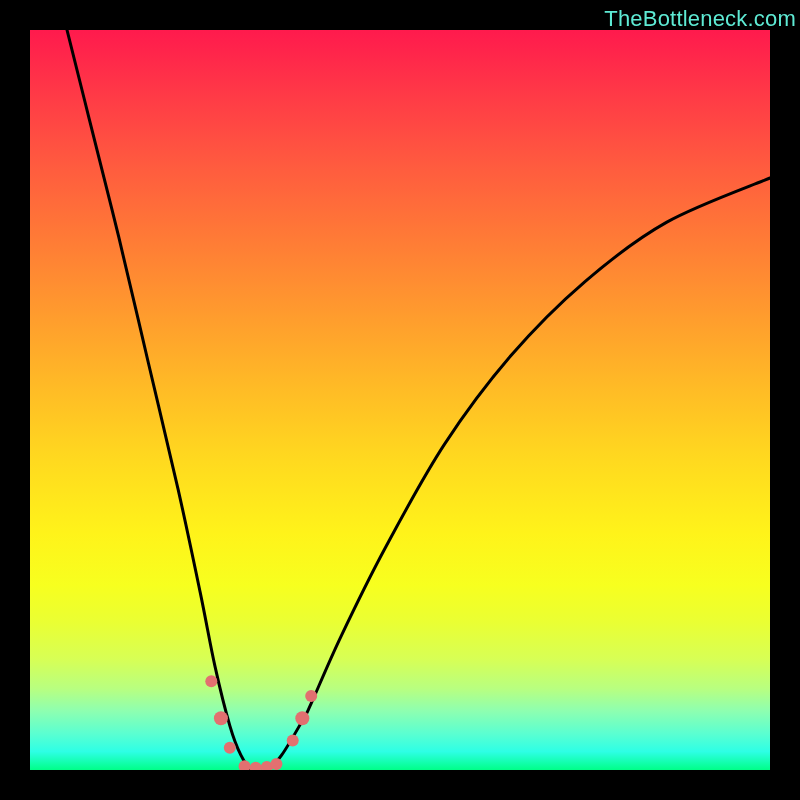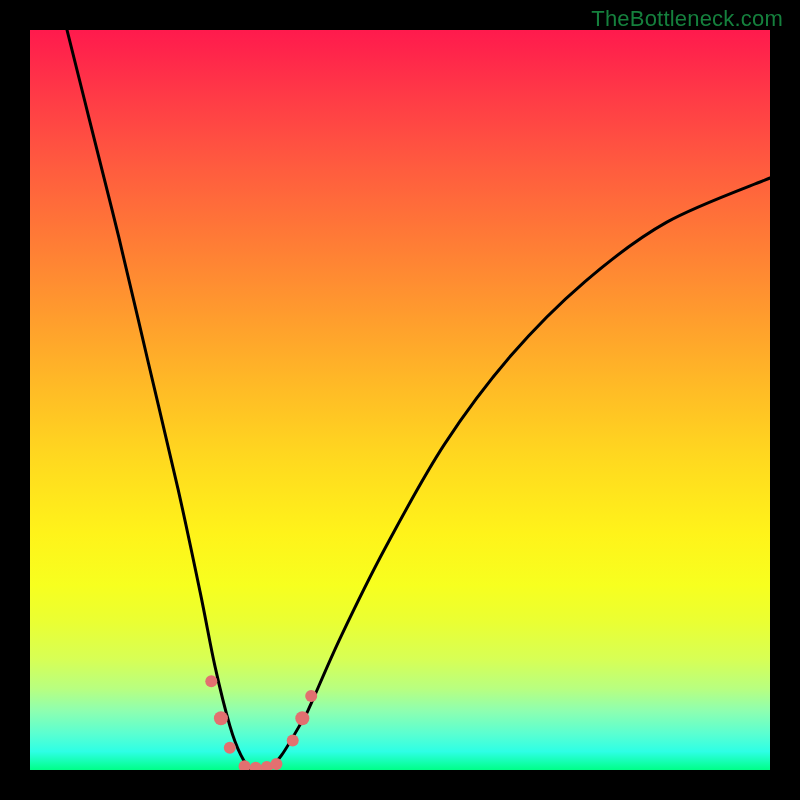--- a/index.html
+++ b/index.html
@@ -46,22 +46,22 @@
       #b8ff80 89%,
       #8effb0 92%,
       #5cffd0 95%,
       #2effe5 97.5%,
       #00ff88 100%
     );
   }
   .watermark {
     position: absolute;
     top: 6px;
-    right: 17px;
-    color: #15803d;
+    right: 4px;
+    color: #5eead4;
     font-size: 22px;
     letter-spacing: 0.2px;
     user-select: none;
   }
   svg.curve {
     position: absolute;
     inset: 0;
   }
 </style>
 </head>

